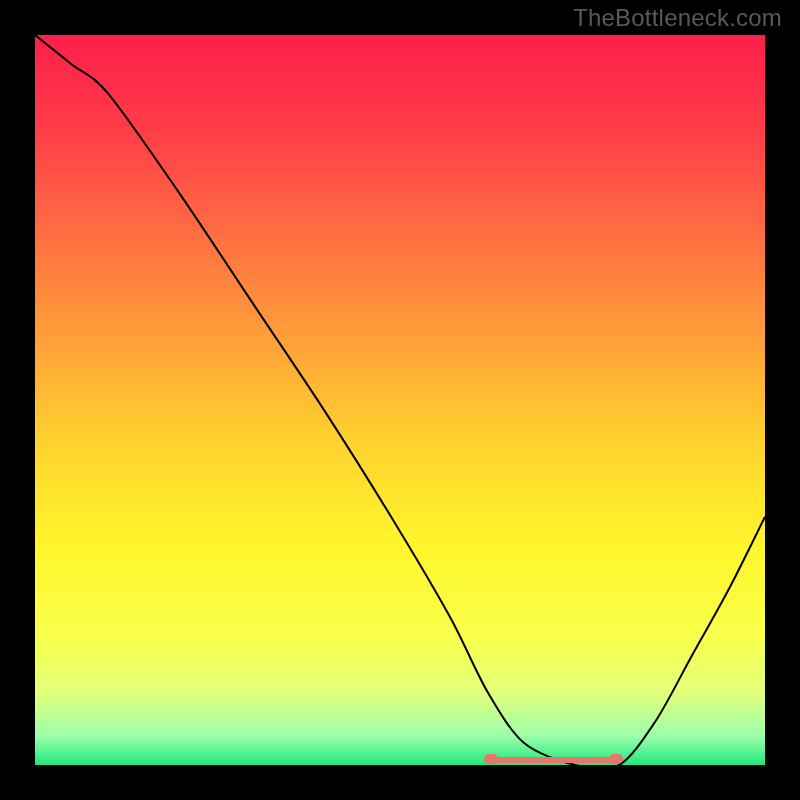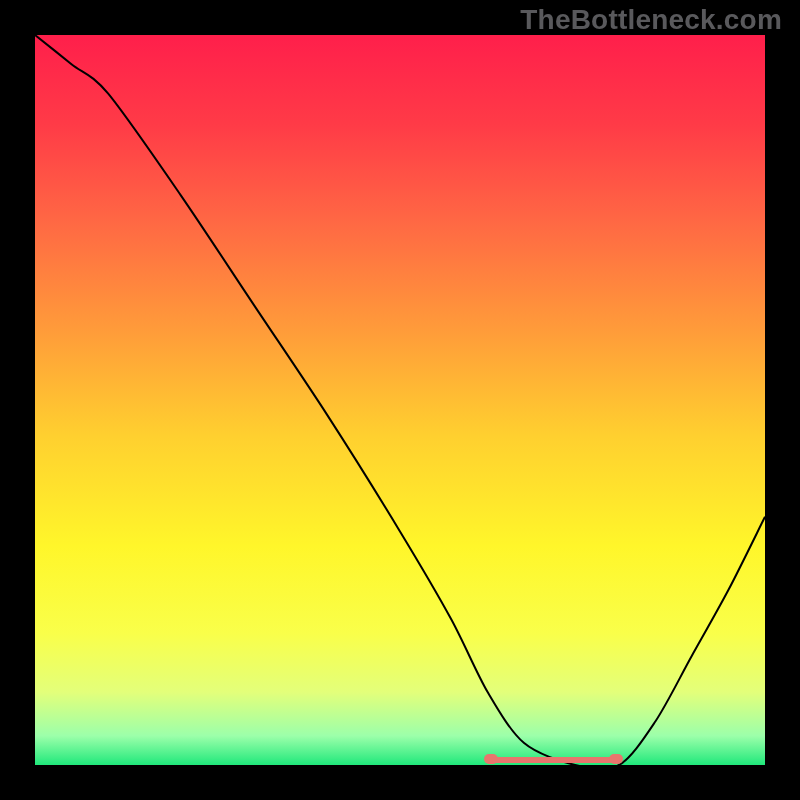--- a/index.html
+++ b/index.html
@@ -14,22 +14,22 @@
     position: relative;
     width: 800px;
     height: 800px;
     background: #000;
   }
   .watermark {
     position: absolute;
     top: 4px;
     right: 18px;
     font-family: Arial, Helvetica, sans-serif;
-    font-size: 28px;
-    font-weight: 700;
+    font-size: 24px;
+    font-weight: 400;
     color: #59595c;
     letter-spacing: 0.2px;
     text-align: right;
   }
   .plot {
     position: absolute;
     left: 35px;
     top: 35px;
     width: 730px;
     height: 730px;

